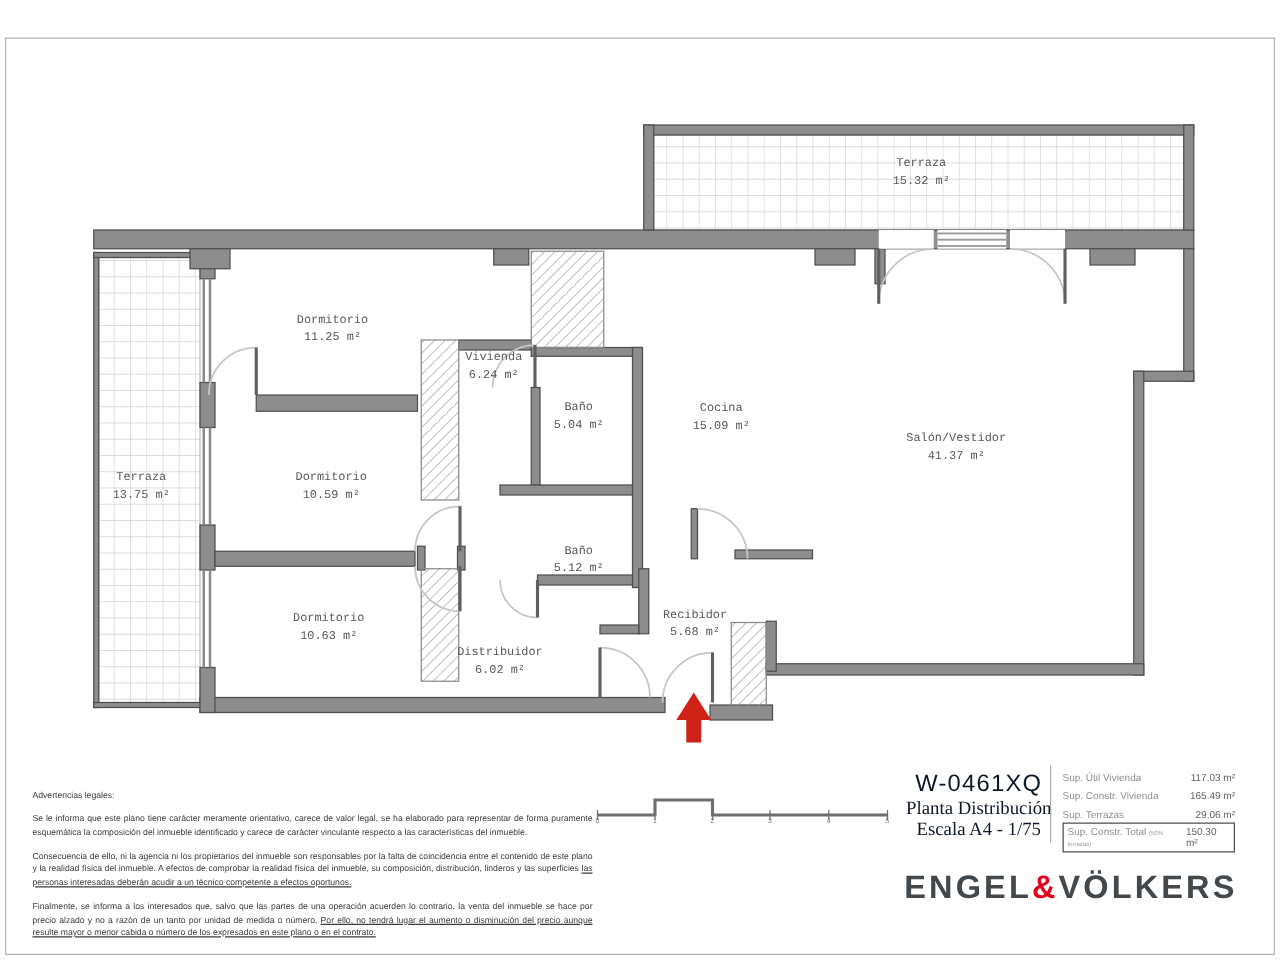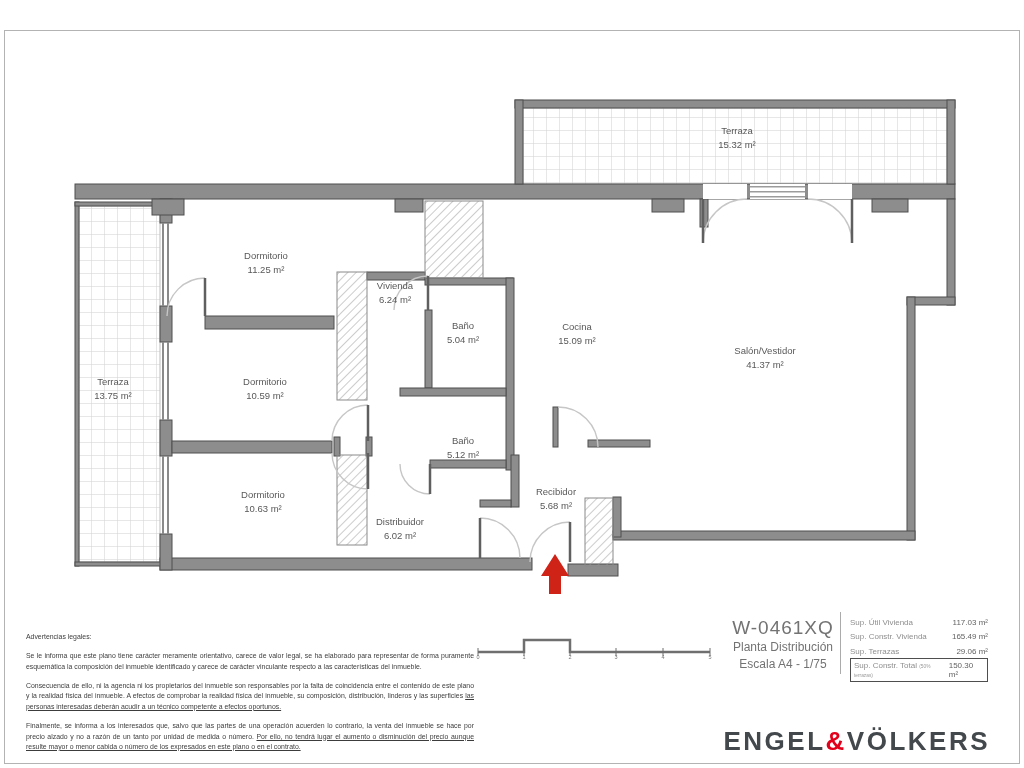--- a/index.html
+++ b/index.html
@@ -1,36 +1,36 @@
 <!DOCTYPE html>
 <html><head>
 <meta charset="utf-8">
 <style>
   html,body{margin:0;padding:0;background:#fff;font-family:"Liberation Sans",sans-serif;}
   .stage{position:relative;width:1024px;height:768px;background:#ffffff;overflow:hidden;}
   .page-border{position:absolute;left:4px;right:4px;top:30px;bottom:4px;border:1px solid #b3b3b3;pointer-events:none;}
   .plan-svg{position:absolute;left:0;top:0;}
-  .room-label{position:absolute;transform:translateX(-50%);text-align:center;font-size:9.5px;line-height:13.5px;color:#585858;white-space:nowrap;}
+  .room-label{position:absolute;transform:translateX(-50%);text-align:center;font-size:9.5px;line-height:13.5px;color:#585858;white-space:nowrap;font-family:Liberation Mono, monospace;}
   .legal{position:absolute;left:26px;top:632px;width:448px;font-size:6.9px;line-height:1.5;color:#3c3c3c;}
   .legal .t{margin-bottom:9px;}
   .legal p{margin:0 0 9px 0;text-align:justify;}
   .legal .u{text-decoration:underline;}
   .scalebar{position:absolute;left:470px;top:625px;width:250px;height:45px;}
   .scalebar .tick-num{position:absolute;top:29px;transform:translateX(-50%);font-size:5.5px;color:#777;}
-  .infoblock{position:absolute;left:700px;top:616px;width:166px;text-align:center;color:#737373;}
+  .infoblock{position:absolute;left:700px;top:616px;width:166px;text-align:center;color:#0f172a;}
   .infoblock .ref{font-size:19px;letter-spacing:1px;line-height:23px;}
-  .infoblock .ln{font-size:12px;line-height:17px;}
+  .infoblock .ln{font-size:15px;line-height:17px;font-family:Liberation Serif, serif;}
   .vdivider{position:absolute;left:840px;top:612px;width:1px;height:62px;background:#ababab;}
   .surfaces{position:absolute;left:850px;top:612px;width:138px;}
   .surfaces .row{display:flex;justify-content:space-between;height:14.5px;align-items:flex-end;}
   .surfaces .lbl{font-size:8px;color:#8f8f8f;}
   .surfaces .val{font-size:8px;color:#636363;}
   .surfaces .total{display:flex;justify-content:space-between;align-items:center;border:1px solid #4e4e4e;padding:2px 3px;margin-top:2px;}
   .surfaces .note{font-size:4.8px;color:#9a9a9a;}
-  .brand{position:absolute;right:34px;top:694px;font-size:26px;font-weight:bold;letter-spacing:2.5px;color:#43484c;white-space:nowrap;margin-top:32px;}
+  .brand{position:absolute;right:34px;top:694px;font-size:26px;font-weight:bold;letter-spacing:2.5px;color:#43484c;white-space:nowrap;}
   .brand .amp{color:#e2001a;}
 </style>
 </head>
 <body>
 
 <div class="stage">
   <div class="page-border"></div>
 
   <svg class="plan-svg" width="1024" height="768" viewBox="0 0 1024 768">
     <defs>

